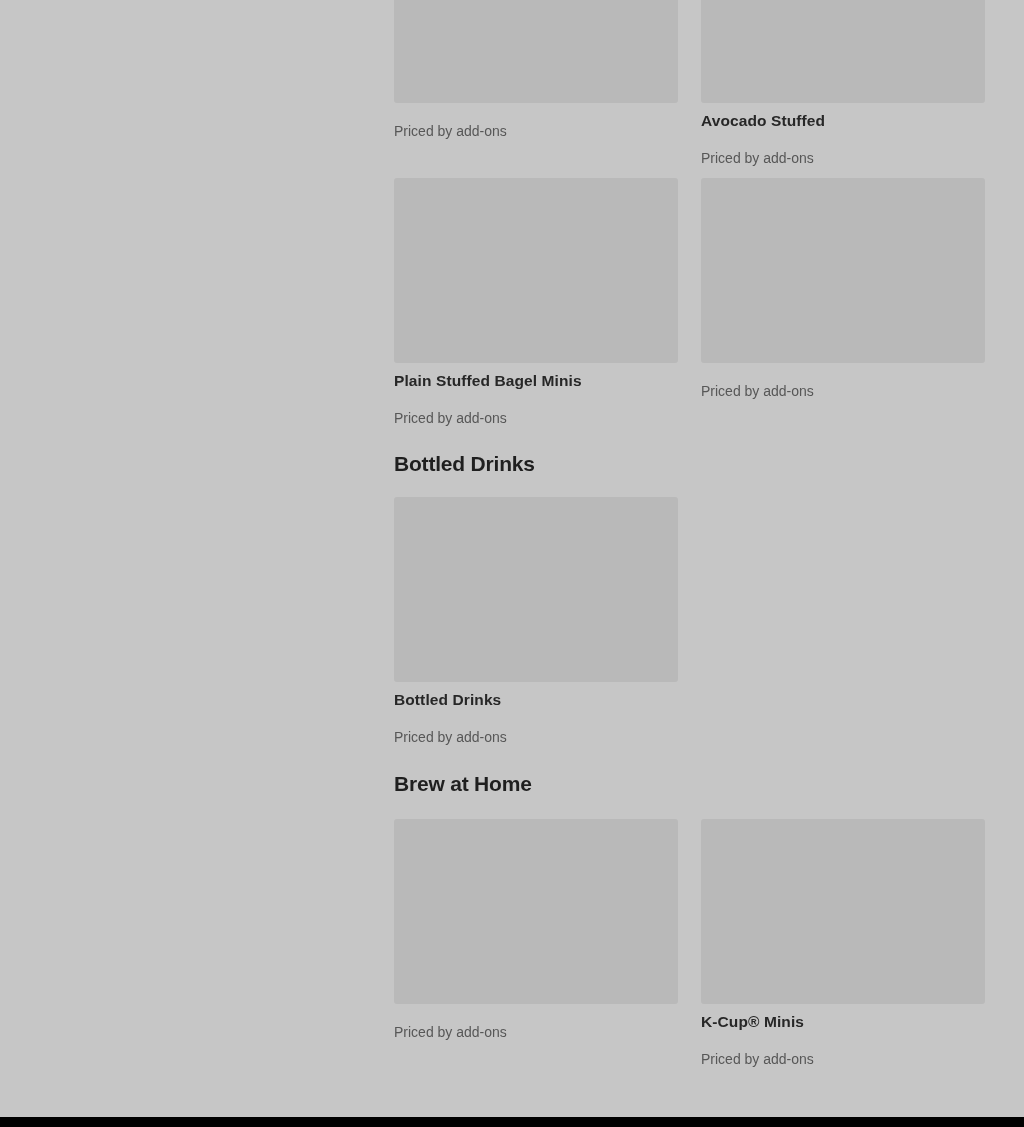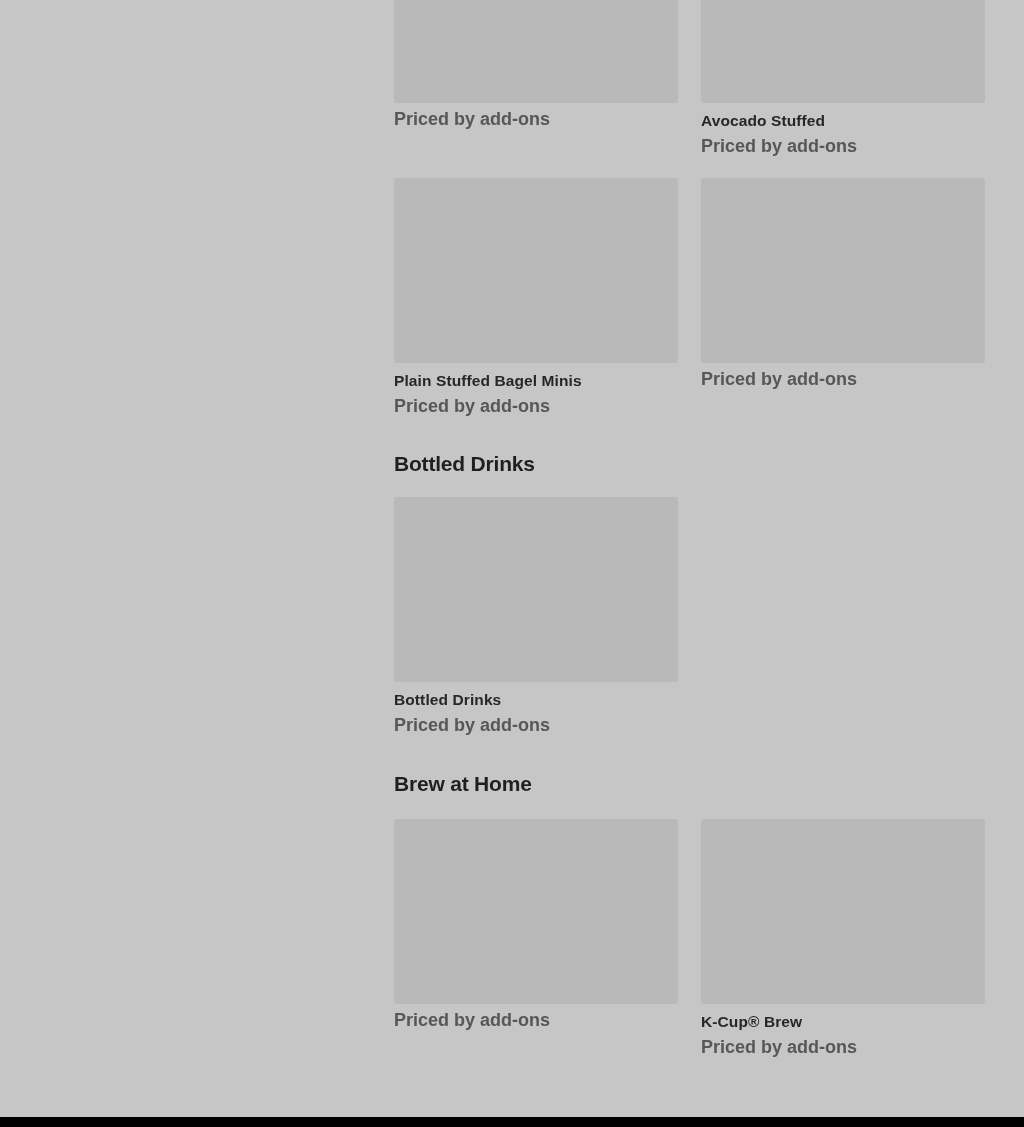--- a/index.html
+++ b/index.html
@@ -56,25 +56,25 @@
     font-size: 15.5px;
     font-weight: 600;
     color: #272727;
     letter-spacing: 0.1px;
     line-height: 19px;
     margin-top: 8px;
     white-space: nowrap;
   }
 
   .card-sub {
-    font-size: 18px;
-    font-weight: 700;
+    font-size: 14px;
+    font-weight: 400;
     color: #575757;
     line-height: 17px;
-    margin-top: 8px;
+    margin-top: 20px;
     white-space: nowrap;
   }
 
   .section-heading {
     font-size: 21px;
     font-weight: 700;
     color: #1f1f1f;
     letter-spacing: -0.2px;
     line-height: 26px;
   }
@@ -158,21 +158,21 @@
 
     <div class="grid" id="row-4">
 
       <div class="card">
         <div class="card-thumb"></div>
         <div class="card-sub">Priced by add-ons</div>
       </div>
 
       <div class="card">
         <div class="card-thumb"></div>
-        <div class="card-title">K-Cup® Brew</div>
+        <div class="card-title">K-Cup® Minis</div>
         <div class="card-sub">Priced by add-ons</div>
       </div>
 
     </div>
 
   </div>
 </div>
 
 <div class="bottom-bar"></div>
 

